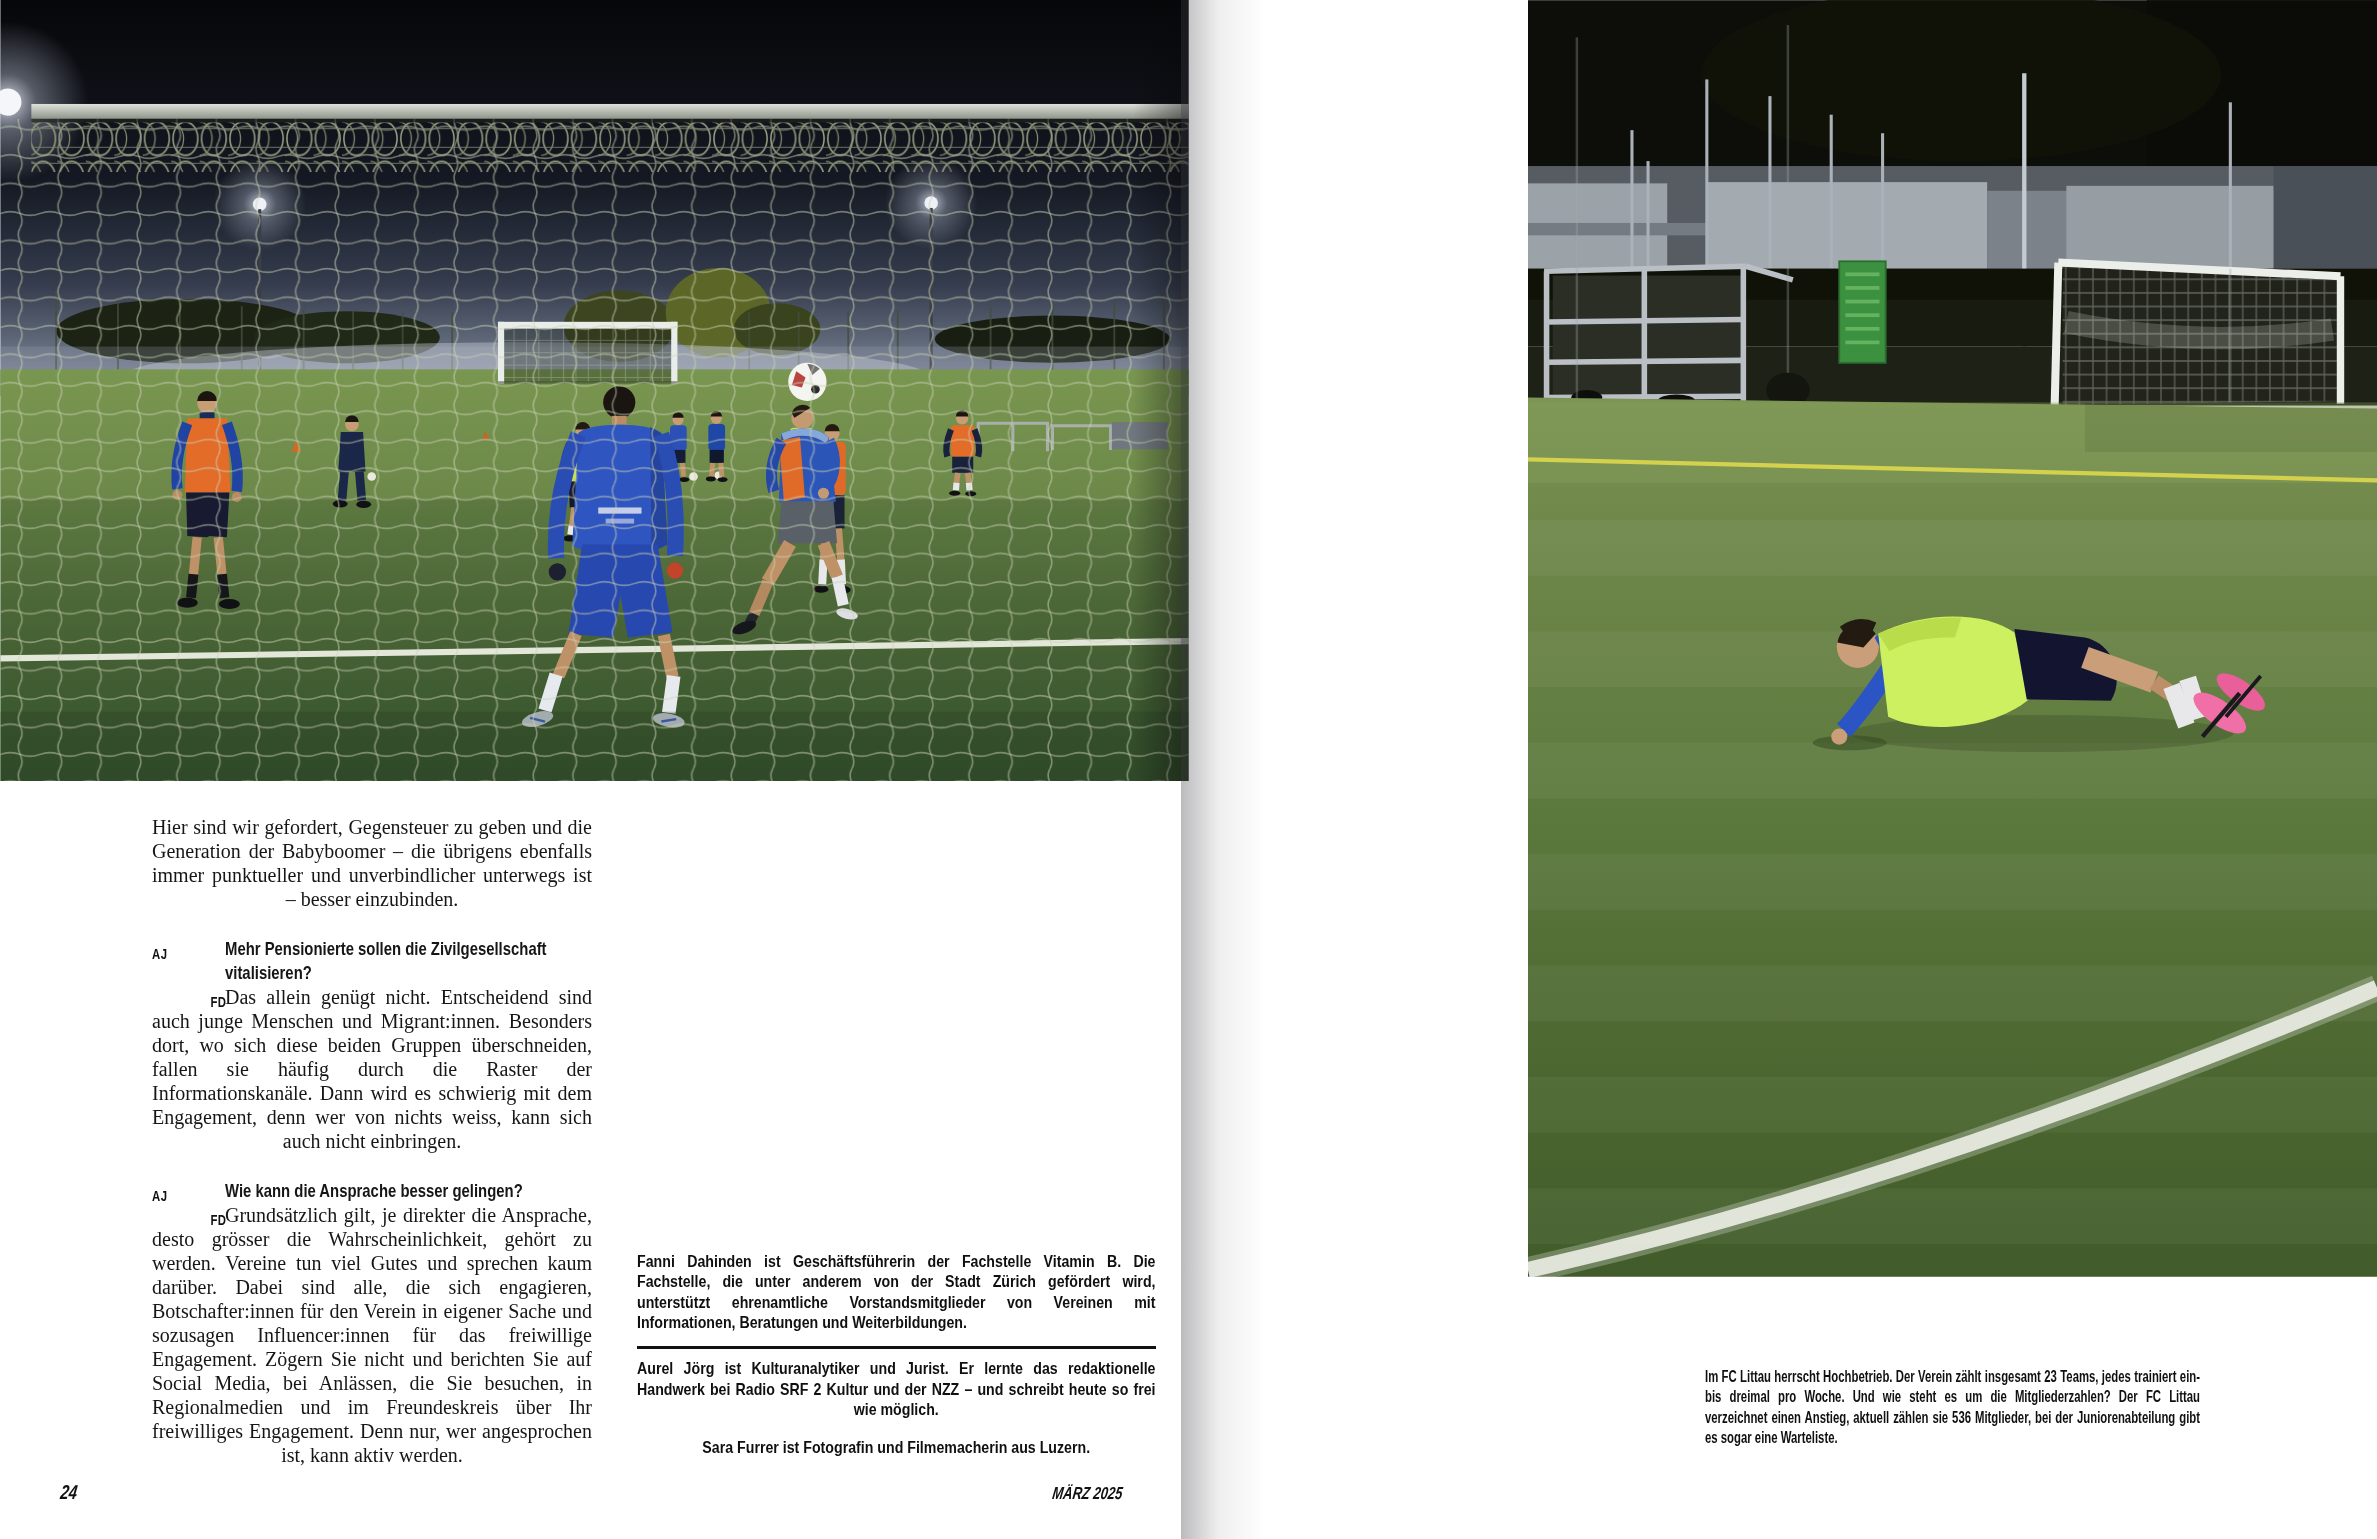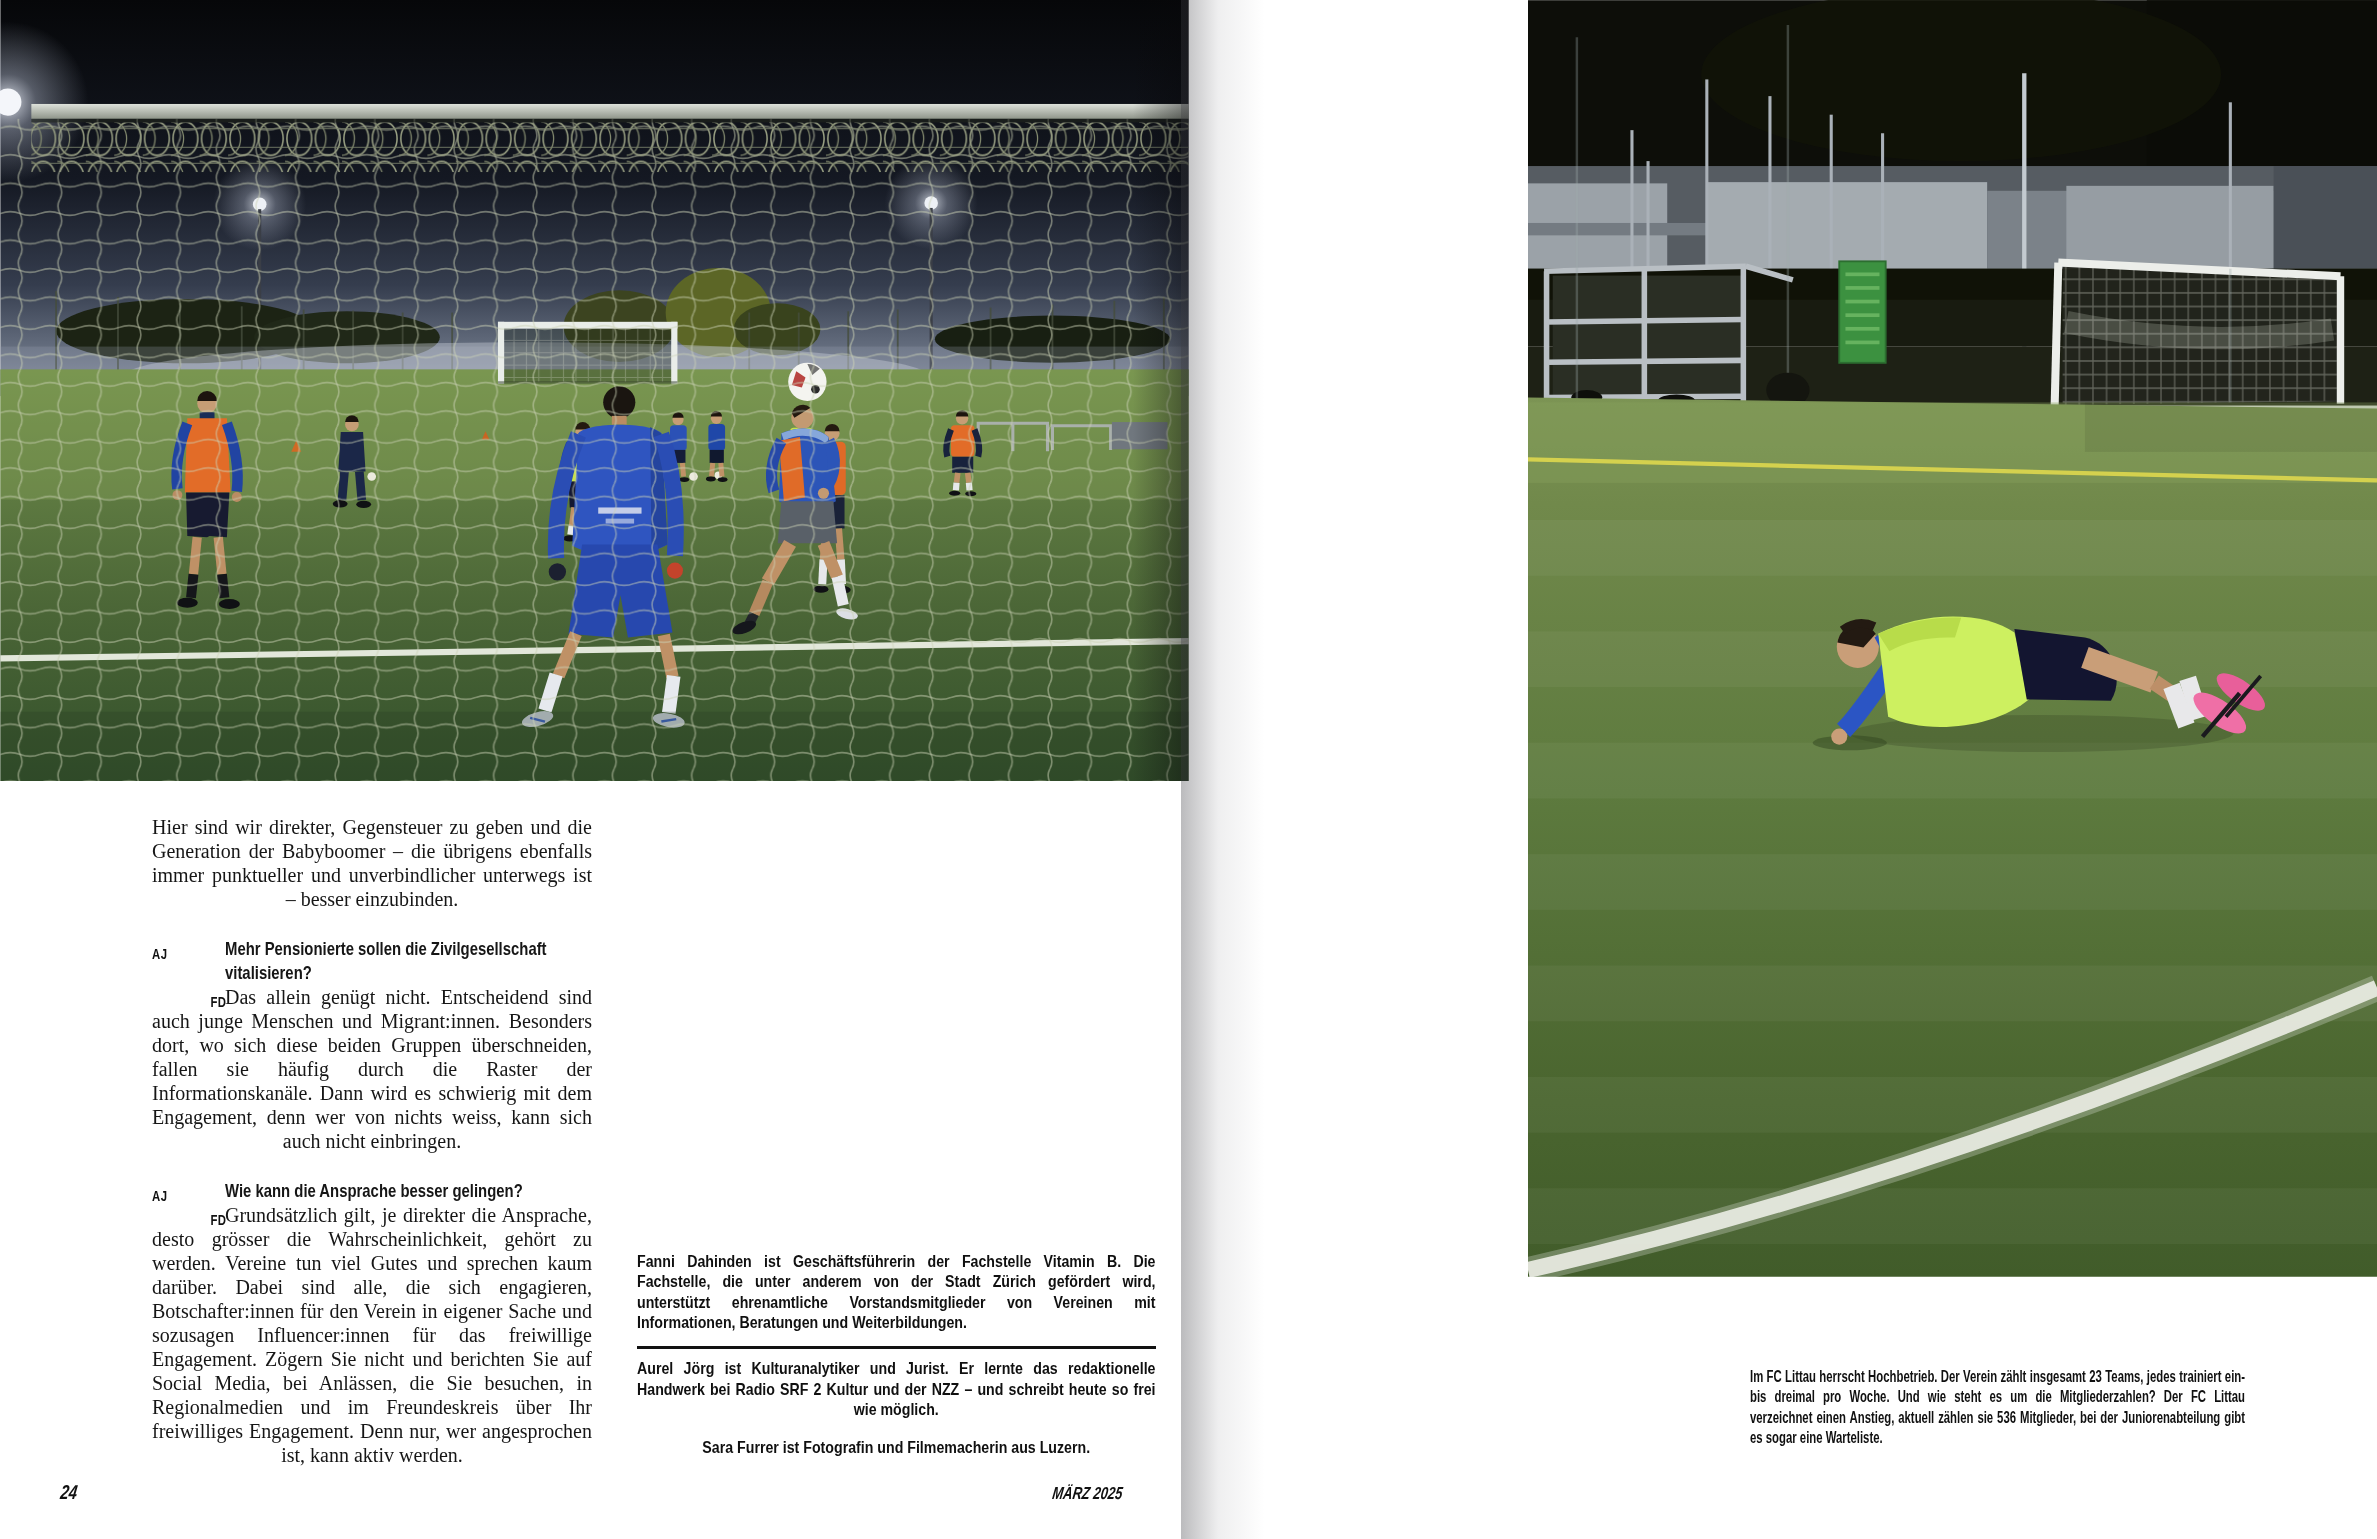--- a/index.html
+++ b/index.html
@@ -24,21 +24,21 @@
   .spk{position:absolute;left:0;top:5px;font-family:"Liberation Sans",sans-serif;font-weight:bold;
        font-size:14.2px;letter-spacing:0.6px;transform:scaleX(0.8);transform-origin:0 0;color:#111;}
   
   .bios{position:absolute;left:604px;top:1252px;width:519px;color:#101010;margin-left:33px;}
   .bio-block{font-family:"Liberation Sans",sans-serif;font-weight:bold;font-size:16.7px;line-height:20.4px;}
   .bio-fanni{width:610px;transform:scaleX(0.85);transform-origin:0 0;text-align:justify;text-align-last:left;}
   .bio-rule{width:519px;height:3.1px;background:#111;margin:12.4px 0 10px 0;}
   .bio-aurel{width:610px;transform:scaleX(0.85);transform-origin:0 0;text-align:justify;text-align-last:center;}
   .bio-sara{width:610px;transform:scaleX(0.85);transform-origin:0 0;text-align:center;margin-top:17.3px;}
   
-  .caption-right{position:absolute;left:1750px;top:1367px;width:495px;color:#101010;}
+  .caption-right{position:absolute;left:1705px;top:1367px;width:495px;color:#101010;}
   .caption-cond{font-family:"Liberation Sans",sans-serif;font-weight:bold;font-size:16.7px;line-height:20.4px;
                 width:728px;transform:scaleX(0.68);transform-origin:0 0;text-align:justify;text-align-last:left;}
   
   .pageno{position:absolute;left:59px;top:1481px;font-family:"Liberation Sans",sans-serif;
           font-weight:bold;font-style:italic;font-size:20px;transform:skewX(-8deg) scaleX(0.75);
           transform-origin:0 100%;color:#111;}
   .issue{position:absolute;left:966px;top:1483px;width:155px;text-align:right;
          font-family:"Liberation Sans",sans-serif;font-weight:bold;font-style:italic;font-size:17.3px;
          transform:skewX(-8deg) scaleX(0.75);transform-origin:100% 100%;color:#111;}
 </style>
@@ -457,21 +457,21 @@
       <ellipse cx="1118" cy="1152" rx="50" ry="20" fill="#ef6fa6" transform="rotate(35 1118 1152)"></ellipse>
       <ellipse cx="1152" cy="1118" rx="46" ry="18" fill="#e85f9a" transform="rotate(35 1152 1118)"></ellipse>
       <line x1="1090" y1="1190" x2="1150" y2="1120" stroke="#1a1a1e" stroke-width="7"></line>
       <line x1="1128" y1="1158" x2="1184" y2="1092" stroke="#1a1a1e" stroke-width="6"></line>
     </g>
   </svg>
 
   <div class="fold-shadow"></div>
 
   <div class="article">
-    <p class="p-lastcenter">Hier sind wir direkter, Gegensteuer zu geben und die Generation der Babyboomer – die übrigens ebenfalls immer punktueller und unverbindlicher unterwegs ist – besser einzubinden.</p>
+    <p class="p-lastcenter">Hier sind wir gefordert, Gegensteuer zu geben und die Generation der Babyboomer – die übrigens ebenfalls immer punktueller und unverbindlicher unterwegs ist – besser einzubinden.</p>
 
     <div class="qa-q">
       <span class="spk">AJ</span>
       <div class="qtext">
           <div class="cond-q">Mehr Pensionierte sollen die Zivilgesellschaft vitalisieren?</div>
         </div>
     </div>
     <p class="qa-a">
       <span class="spk">FD</span>
       <span>Das allein genügt nicht. Entscheidend sind auch junge Menschen und Migrant:innen. Besonders dort, wo sich diese beiden Gruppen überschneiden, fallen sie häufig durch die Raster der Informationskanäle. Dann wird es schwierig mit dem Engagement, denn wer von nichts weiss, kann sich auch nicht einbringen.</span>

